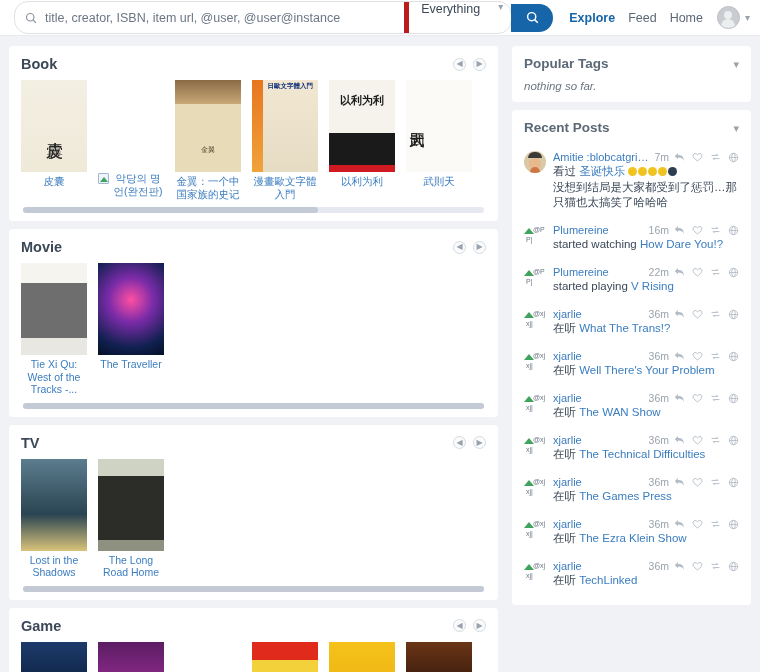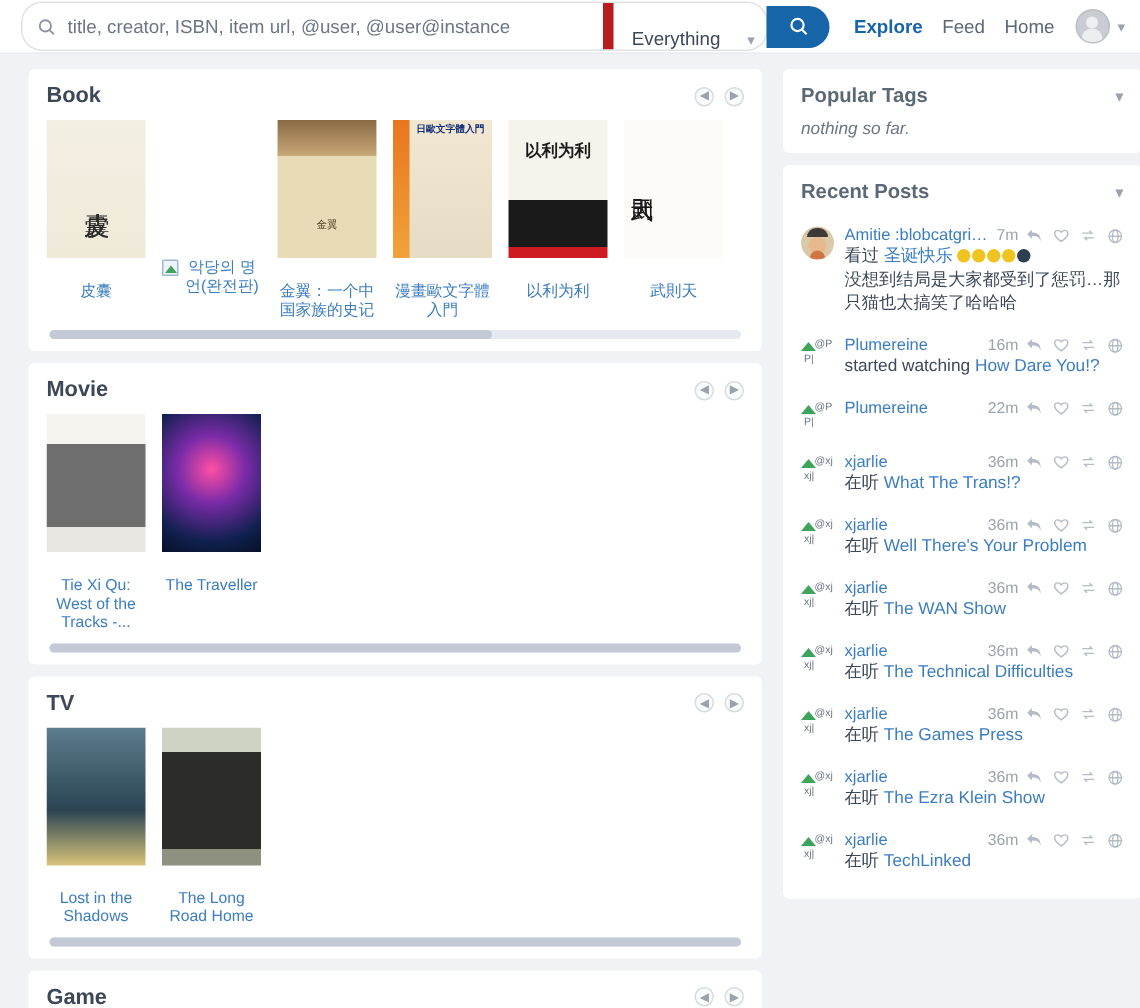--- a/index.html
+++ b/index.html
@@ -41,22 +41,22 @@
     flex: 1;
     border: none; outline: none;
     font-family: "Liberation Sans", sans-serif;
     font-size: 12.5px;
     color: #3c4858;
     background: transparent;
     padding: 0 4px;
   }
   .search-input::placeholder { color: #6b7684; }
   .scope-select {
-    display: flex; align-items: flex-end; gap: 18px;
-    border-left: 7px solid #b91c1c;
+    display: flex; align-items: flex-start; gap: 18px;
+    border-left: 5px solid #b91c1c;
     padding: 0 8px 0 12px;
     height: 100%;
     font-size: 12.5px;
     color: #3c4858;
     white-space: nowrap;
   }
   .chev { color: #9aa3ad; font-size: 10px; line-height: 1; }
   .search-btn {
     width: 42px; height: 28px;
     background: #1565a8;
@@ -92,21 +92,21 @@
     transform: translateX(-50%);
     width: 14px; height: 9px; border-radius: 7px 7px 0 0;
     background: #eceef0;
   }
   .avatar-chev { margin-left: 5px; color: #9aa3ad; font-size: 10px; }
 
   
   .page {
     display: flex;
     gap: 14px;
-    padding: 10px 9px 0 19px;
+    padding: 10px 9px 0 9px;
     height: 636px;
   }
   .col-main { width: 489px; flex: none; }
   .col-side { width: 239px; flex: none; }
 
   
   .gallery {
     background: #ffffff;
     border-radius: 4px;
     padding: 10px 12px 6px 12px;
@@ -137,21 +137,21 @@
   .cover {
     width: 66px; height: 92px;
     background-size: cover;
     background-position: center;
     display: block;
     margin: 0 auto;
     position: relative;
     overflow: hidden;
   }
   .item .label {
-    margin-top: 16px;
+    margin-top: 3px;
     font-size: 10.5px;
     line-height: 12.5px;
     color: #3b7dbf;
     word-break: break-word;
     cursor: pointer;
   }
   .broken {
     display: inline-flex; align-items: flex-start; gap: 3px;
     justify-content: center;
     font-size: 10.5px; color: #3b7dbf; line-height: 12.5px;
@@ -573,20 +573,21 @@
                   </span>
                   <span>
                     <svg width="11" height="11" viewBox="0 0 14 14">
                       <circle cx="7" cy="7" r="5.3" fill="none" stroke="#b3bcc6" stroke-width="1.1"></circle>
                       <ellipse cx="7" cy="7" rx="2.3" ry="5.3" fill="none" stroke="#b3bcc6" stroke-width="1.1"></ellipse>
                       <line x1="1.7" y1="7" x2="12.3" y2="7" stroke="#b3bcc6" stroke-width="1.1"></line>
                     </svg>
                   </span>
                 </span>
               </div>
+              <div class="p-line"><span>started playing</span> <a href="#">V Rising</a></div>
             </div>
           </div>
           <div class="post">
             <div class="p-av">
               <span class="ph">
                 <span class="tri"></span>
                 <span class="alt1">@xj</span>
                 <span class="alt2">xj|</span>
               </span>
             </div>

